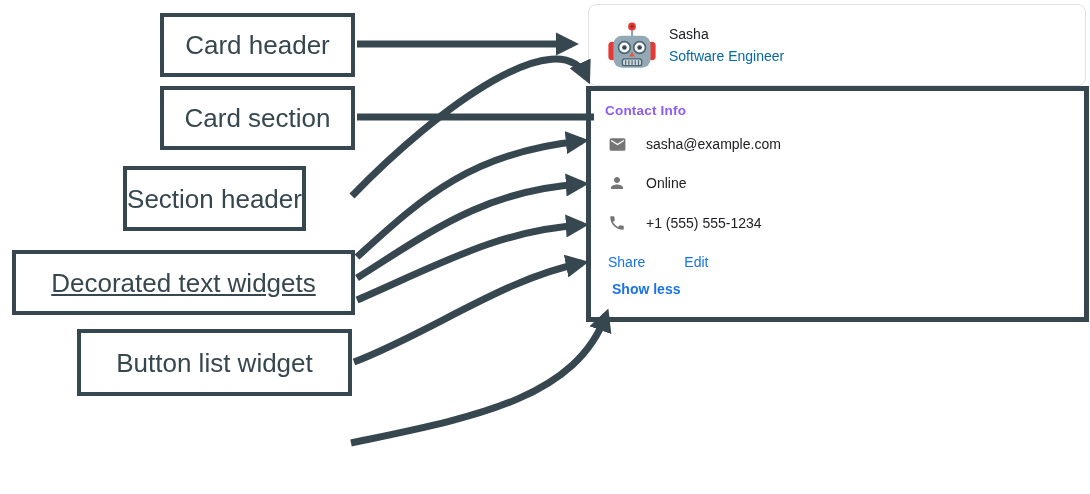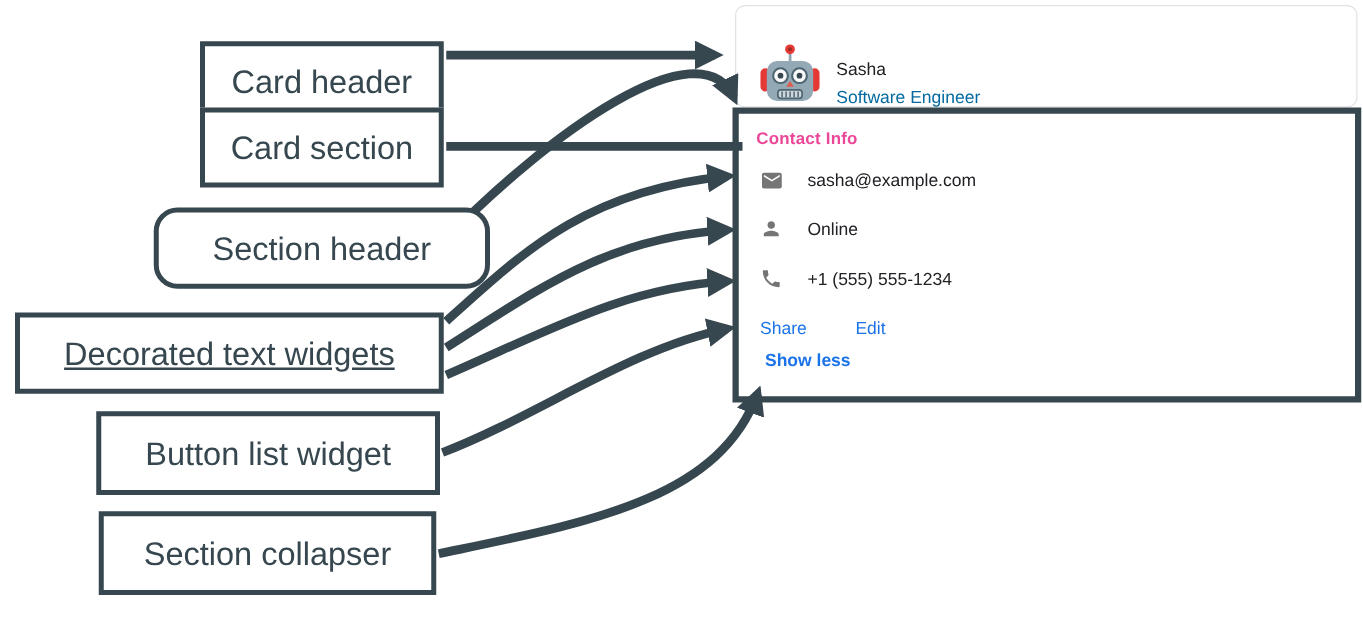--- a/index.html
+++ b/index.html
@@ -19,35 +19,35 @@
 
   
   #arrows { position:absolute; left:0; top:0; z-index:2; pointer-events:none; }
   #arrows path.arrow { stroke:#37474F; stroke-width:7; fill:none; }
 
   
   .card-header {
     position:absolute; z-index:1;
     left:588px; top:4px; width:498px; height:82px;
     background:#fff; border:1px solid #E2E2E4; border-radius:8px;
-    display:flex; align-items:flex-end; padding-left:16px;
+    display:flex; align-items:center; padding-left:16px;
   }
   .avatar { width:54px; height:54px; flex:0 0 auto; margin-right:10px; }
   .id-block { display:flex; flex-direction:column; gap:6px; }
   .person-name { font-size:14px; font-weight:500; color:#202124; }
   .person-subtitle { font-size:14px; color:#0369a1; }
 
   .card-section {
     position:absolute; z-index:1;
     left:586px; top:86px; width:503px; height:236px;
     background:#fff; border:5px solid #37474F;
   }
   .section-title {
     position:absolute; left:14px; top:12px;
-    font-size:13.5px; font-weight:700; color:#ec4899; letter-spacing:.2px;
+    font-size:13.5px; font-weight:700; color:#8b5cf6; letter-spacing:.2px;
   }
   .dt-row { position:absolute; left:16px; height:22px; display:flex; align-items:center; }
   .dt-row .ic { width:20px; display:flex; align-items:center; justify-content:center; }
   .dt-row .txt { margin-left:19px; font-size:14px; color:#202124;text-align:center; }
   .row-email  { top:42px; }
   .row-status { top:81px; }
   .row-phone  { top:121px; }
   .txt-status { color:#82D982; }
 
   .btn-row { position:absolute; left:17px; top:160px; height:22px; display:flex; gap:39px; align-items:center; }
@@ -141,20 +141,19 @@
     <path class="arrow" d="M 357 44 L 572 44" marker-end="url(#ah)"></path>
     <path class="arrow" d="M 357 117 L 594 117"></path>
     <path class="arrow" d="M 352 196 C 440 105, 560 20, 587 78" marker-end="url(#ah)"></path>
     <path class="arrow" d="M 357 257 C 420 200, 470 152, 582 141" marker-end="url(#ah)"></path>
     <path class="arrow" d="M 357 278 C 430 232, 485 190, 582 184" marker-end="url(#ah)"></path>
     <path class="arrow" d="M 357 300 C 440 264, 500 230, 582 225" marker-end="url(#ah)"></path>
     <path class="arrow" d="M 354 362 C 430 333, 505 278, 582 263" marker-end="url(#ah)"></path>
     <path class="arrow" d="M 351 443 C 470 418, 575 400, 606 315" marker-end="url(#ah)"></path>
   </svg>
 
-  <div class="lbl" style="left:160px; top:13px;  width:195px; height:64px;margin-top:20px;">Card header</div>
+  <div class="lbl" style="left:160px; top:13px;  width:195px; height:64px;">Card header</div>
   <div class="lbl" style="left:160px; top:86px;  width:195px; height:64px;">Card section</div>
-  <div class="lbl" style="left:123px; top:166px; width:269px; height:65px;border-radius:19px;">Section header</div>
+  <div class="lbl" style="left:123px; top:166px; width:183px; height:65px;">Section header</div>
   <div class="lbl" style="left:12px;  top:250px; width:343px; height:65px;text-decoration:underline;">Decorated text widgets</div>
   <div class="lbl" style="left:77px;  top:329px; width:275px; height:67px;">Button list widget</div>
-  <div class="lbl" style="left:79px;  top:409px; width:270px; height:67px;">Section collapser</div>
 
 </div>
 
 </body></html>

